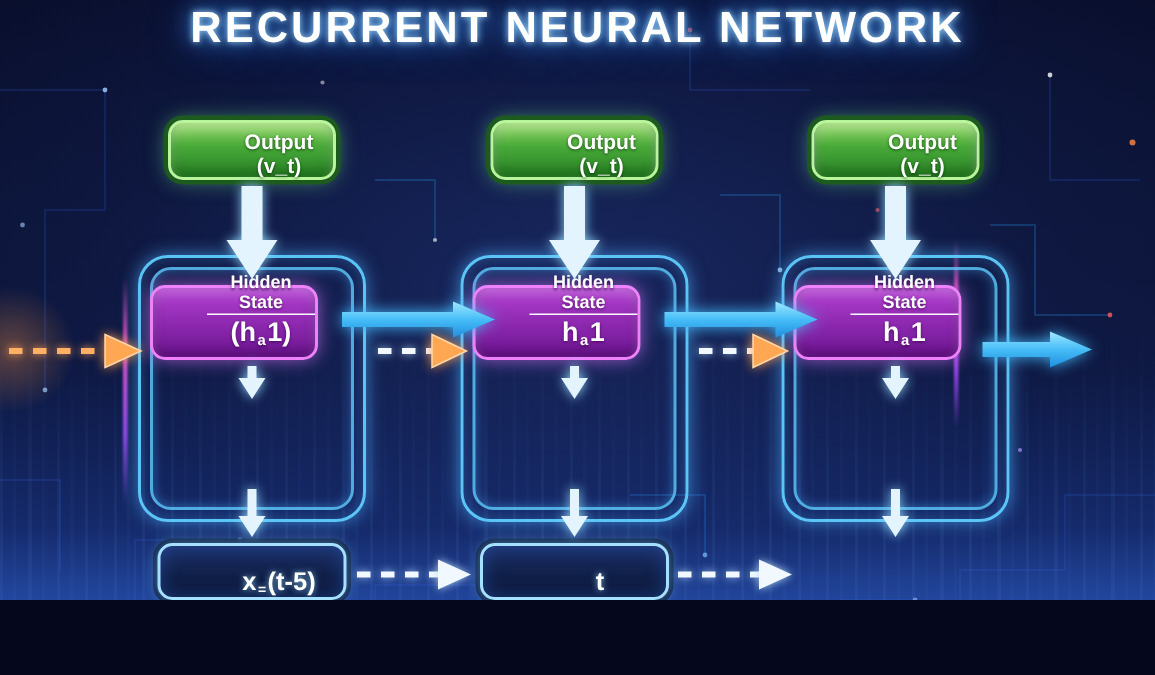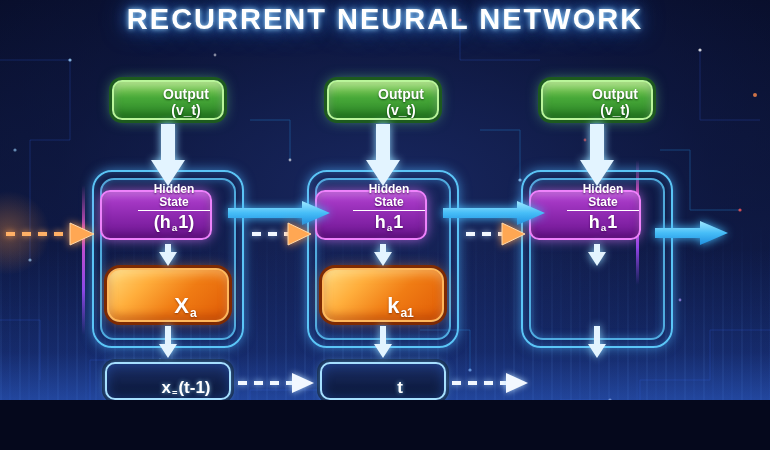--- a/index.html
+++ b/index.html
@@ -145,40 +145,34 @@
   <div class="col col1">
     <div class="cell-outer"></div>
     <div class="cell-inner"></div>
     <div class="box green-box">
       <span>Output (v_t)</span>
     </div>
     <div class="box purple-box">
       <span class="hidden-title">Hidden State</span>
       <span class="hidden-value"><span>(h</span><span class="sub">a</span><span>1)</span></span>
     </div>
-    <div class="box orange-box">
-      <span><span>X</span><span class="sub">a</span><span></span></span>
-    </div>
     <div class="box time-box">
-      <span><span>x</span><span class="sub">=</span><span>(t-1)</span></span>
+      <span><span>x</span><span class="sub">=</span><span>(t-5)</span></span>
     </div>
   </div>
 
   <div class="col col2">
     <div class="cell-outer"></div>
     <div class="cell-inner"></div>
     <div class="box green-box">
       <span>Output (v_t)</span>
     </div>
     <div class="box purple-box">
       <span class="hidden-title">Hidden State</span>
       <span class="hidden-value"><span>h</span><span class="sub">a</span><span>1</span></span>
-    </div>
-    <div class="box orange-box">
-      <span><span>k</span><span class="sub">a1</span><span></span></span>
     </div>
     <div class="box time-box">
       <span><span>t</span><span class="sub"></span><span></span></span>
     </div>
   </div>
 
   <div class="col col3">
     <div class="cell-outer"></div>
     <div class="cell-inner"></div>
     <div class="box green-box">

